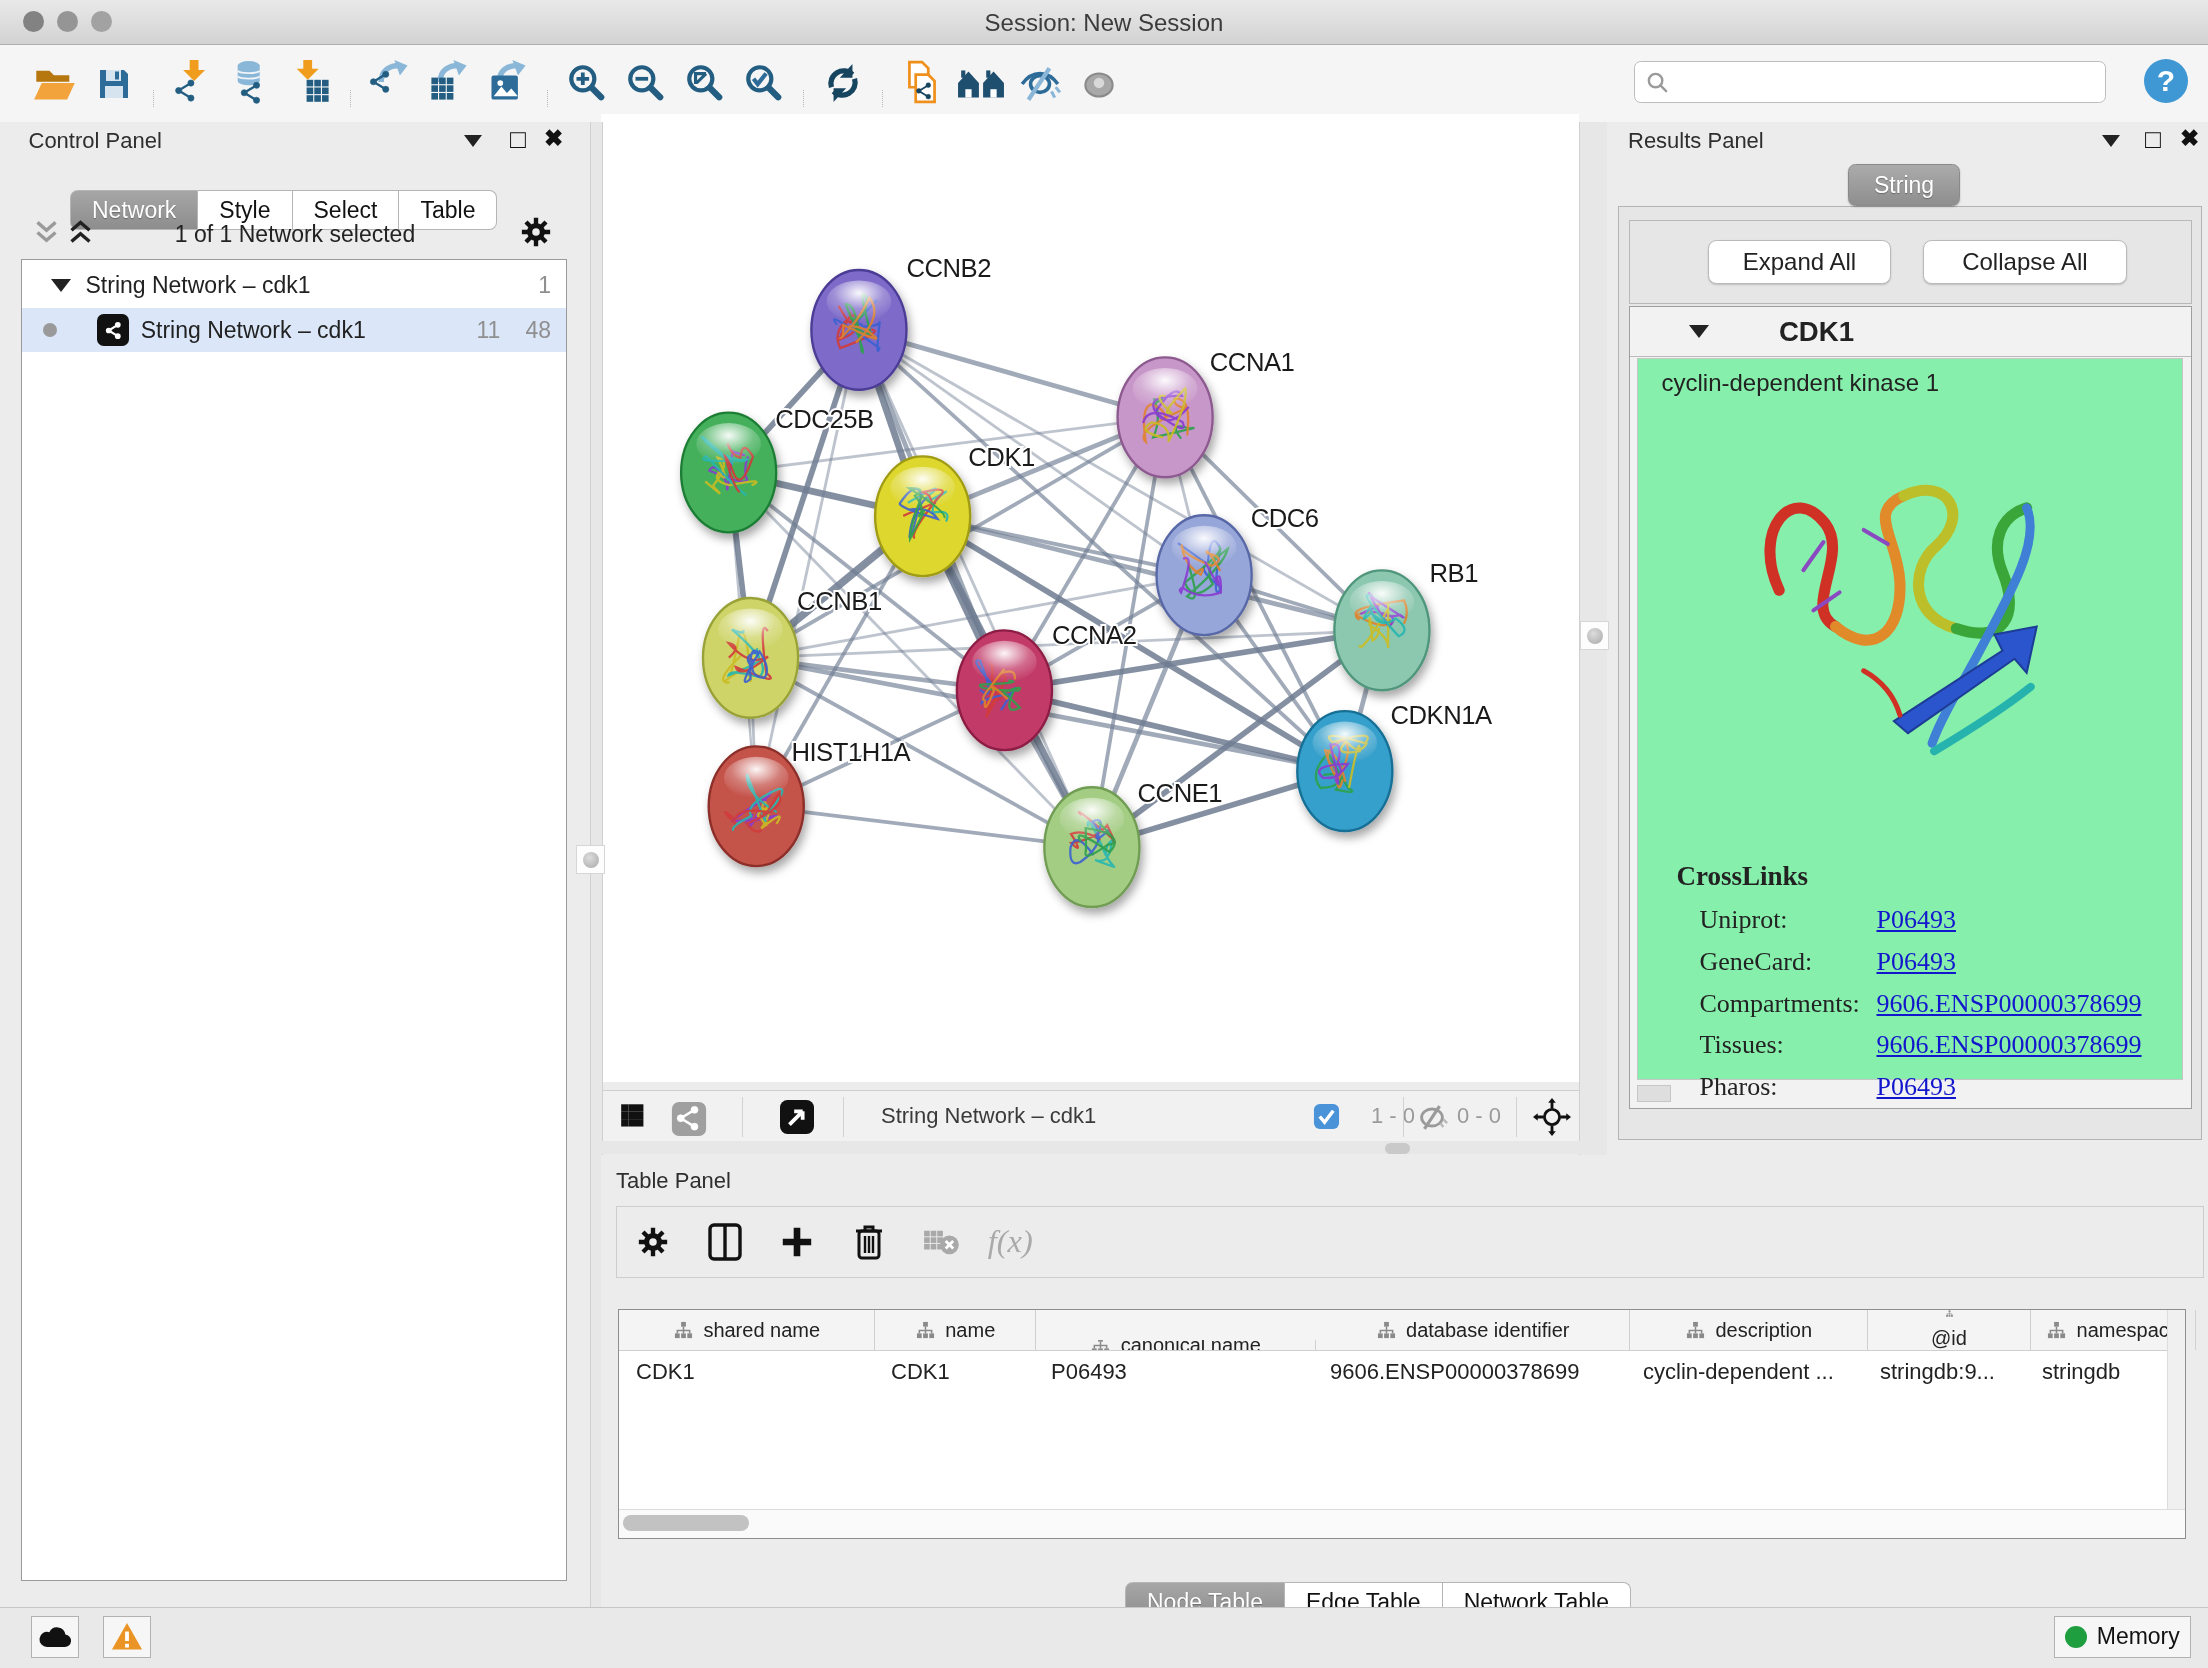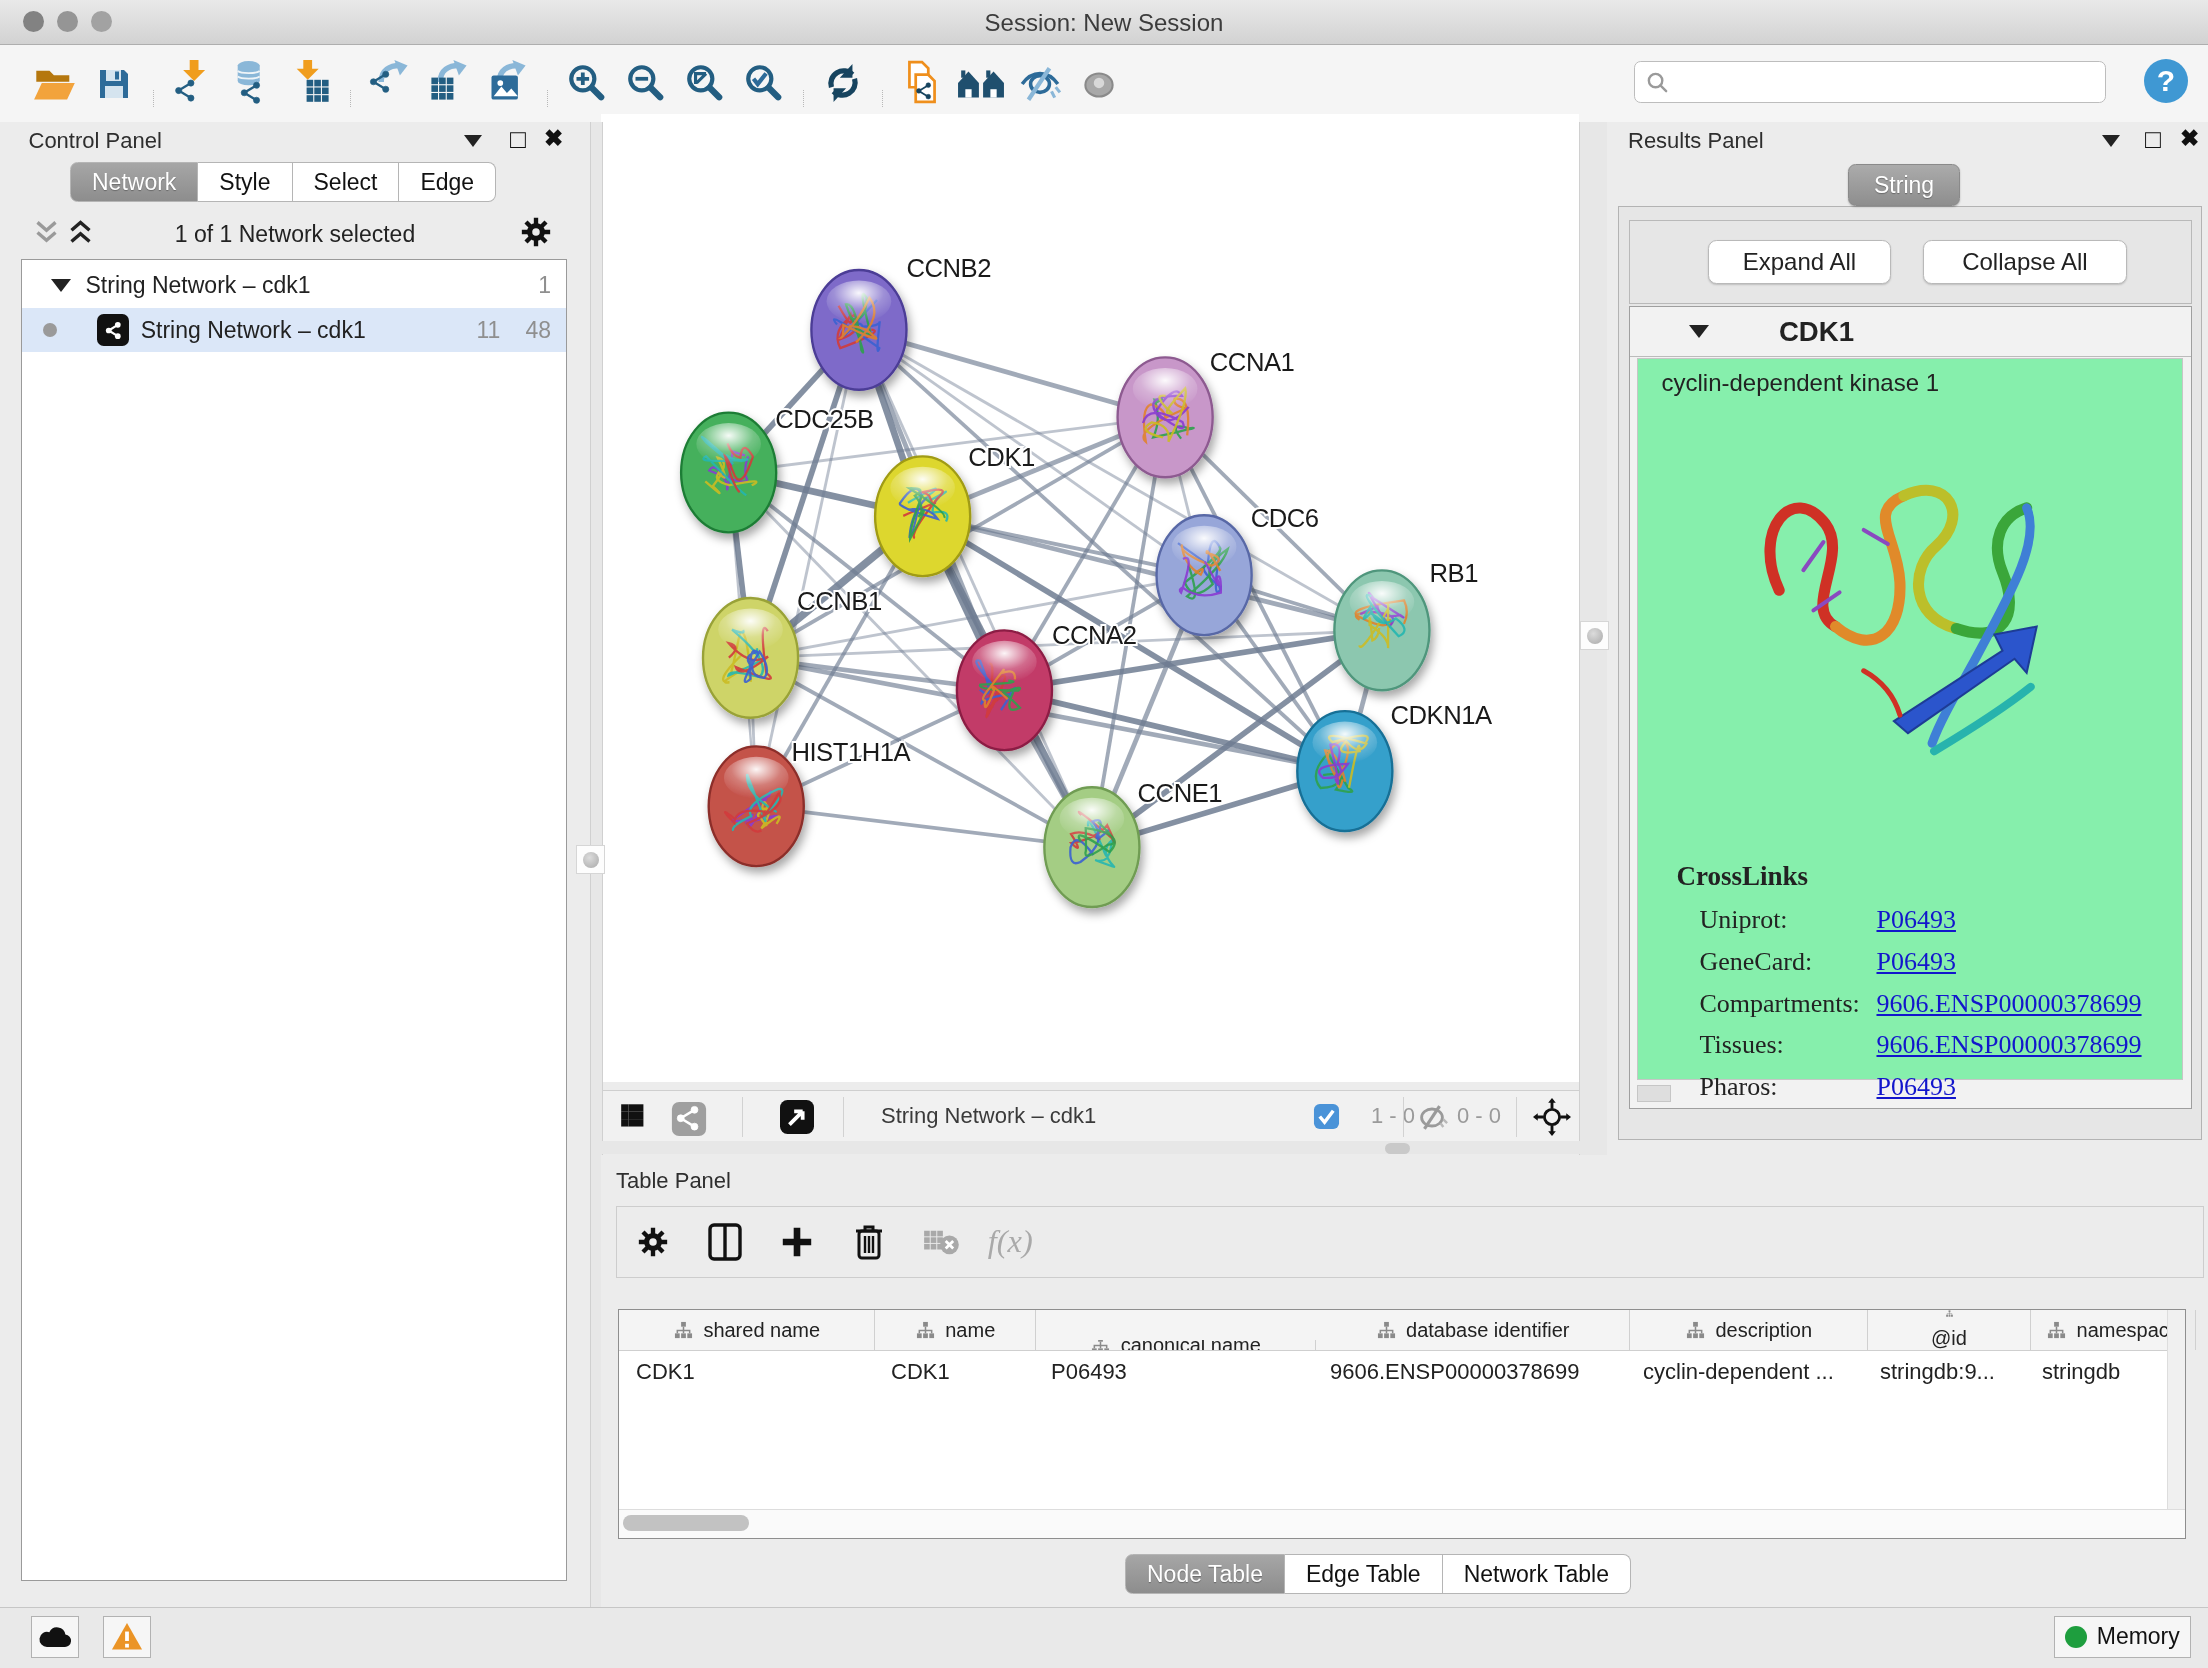--- a/index.html
+++ b/index.html
@@ -20,21 +20,21 @@
                border:1.9px solid #bdbdbd;border-radius:6.7px;display:flex;align-items:center;}
   #search-wrap svg{margin-left:9.5px;}
   #search-input{border:none;outline:none;flex:1;font-size:21px;height:32px;background:transparent;}
   #help-btn{left:2144px;top:59px;width:44px;height:44px;border-radius:50%;background:#3f98d3;color:#fff;
             font-size:30px;font-weight:bold;text-align:center;line-height:44px;}
   
   .panel-title{font-size:22px;color:#2e2e2e;}
   .panel-ctrl{font-size:23px;color:#111;cursor:default;}
   .seg{display:inline-block;height:38px;line-height:38px;padding:0 21px;font-size:23px;background:#fff;
        border:1px solid #b5b5b5;border-left:none;color:#111;}
-  .seg:first-child{border-left:1px solid #b5b5b5;border-radius:7.6px 0 0 7.6px;}
+  .seg:first-child{border-left:1px solid #b5b5b5;border-radius:7.6px 0 0 7.6px;margin-top:28px;}
   .seg:last-child{border-radius:0 7.6px 7.6px 0;}
   .seg.sel{background:linear-gradient(#a6a6a6,#8d8d8d);color:#fff;text-shadow:0 1px 1px rgba(0,0,0,.3);}
   
   #control-panel{left:0;top:122px;width:590px;height:1486px;background:#ececec;}
   #cp-tree{left:21px;top:137px;width:544px;height:1320px;background:#fff;border:1.9px solid #9a9a9a;}
   .tree-row{position:absolute;left:0;width:100%;height:44px;display:flex;align-items:center;font-size:23px;}
   .tree-row.sel{background:#dbe7f8;}
   .count{color:#8f8f8f;}
   .tri-down{width:0;height:0;border-left:10.5px solid transparent;border-right:10.5px solid transparent;
             border-top:13.3px solid #222;}
@@ -266,21 +266,21 @@
   </div>
   <div id="help-btn" class="abs">?</div>
 
   <div id="control-panel" class="abs">
     <span class="panel-title abs" style="left:28.5px;top:5.7px;">Control Panel</span>
     <span class="abs" style="left:464px;top:13.3px;">
       <span style="display:block;width:0;height:0;border-left:9.5px solid transparent;border-right:9.5px solid transparent;border-top:12.4px solid #222;"></span>
       </span>
     <span class="panel-ctrl abs" style="left:510px;top:1.9px;font-size:26px;">□</span>
     <span class="panel-ctrl abs" style="left:544px;top:2.9px;font-weight:bold;">✖</span>
-    <div class="abs" style="left:70px;top:40px;" id="cp-tabs"><span class="seg sel">Network</span><span class="seg">Style</span><span class="seg">Select</span><span class="seg">Edge</span></div>
+    <div class="abs" style="left:70px;top:40px;" id="cp-tabs"><span class="seg sel">Network</span><span class="seg">Style</span><span class="seg">Select</span><span class="seg">Table</span></div>
     <span class="abs" style="left:34px;top:97px;">
         <svg width="25" height="27" viewBox="0 0 22 24">
           <g fill="none" stroke="#9a9a9a" stroke-width="3">
             <path d="M3 3l8 7 8-7"></path>
             <path d="M3 12l8 7 8-7"></path>
           </g>
         </svg>
       </span>
     <span class="abs" style="left:68px;top:97px;">
         <svg width="25" height="27" viewBox="0 0 22 24">

